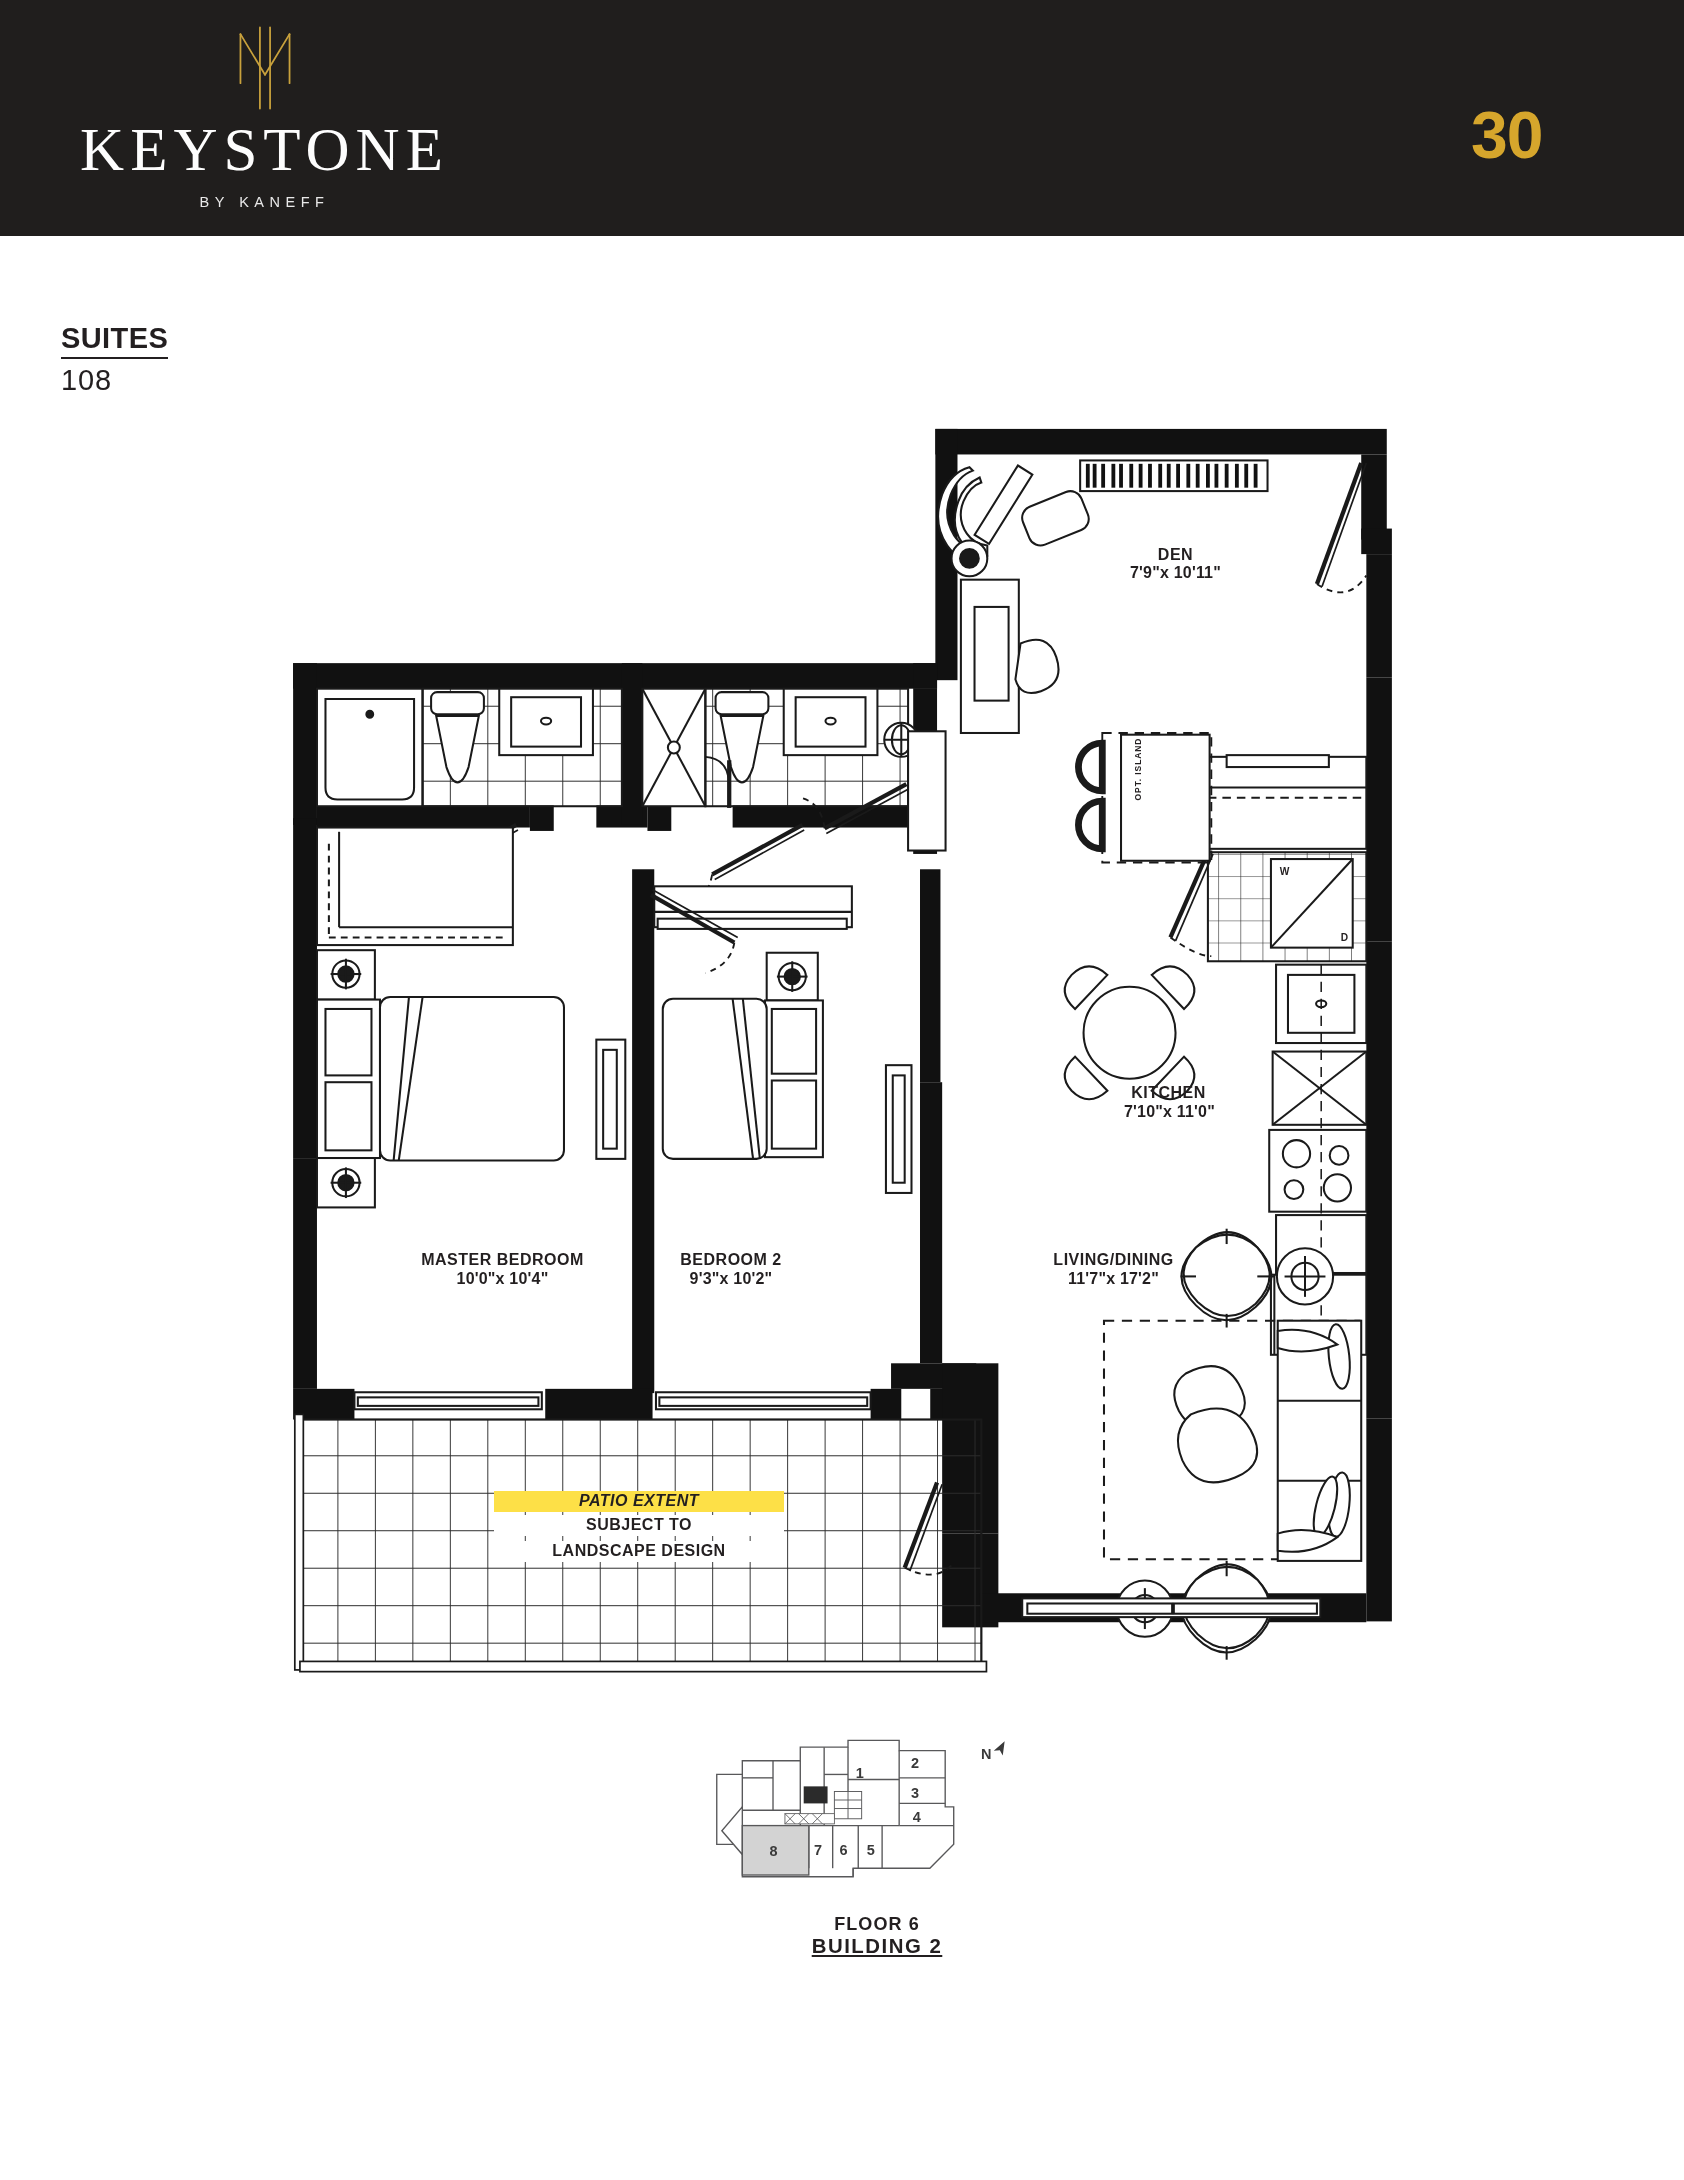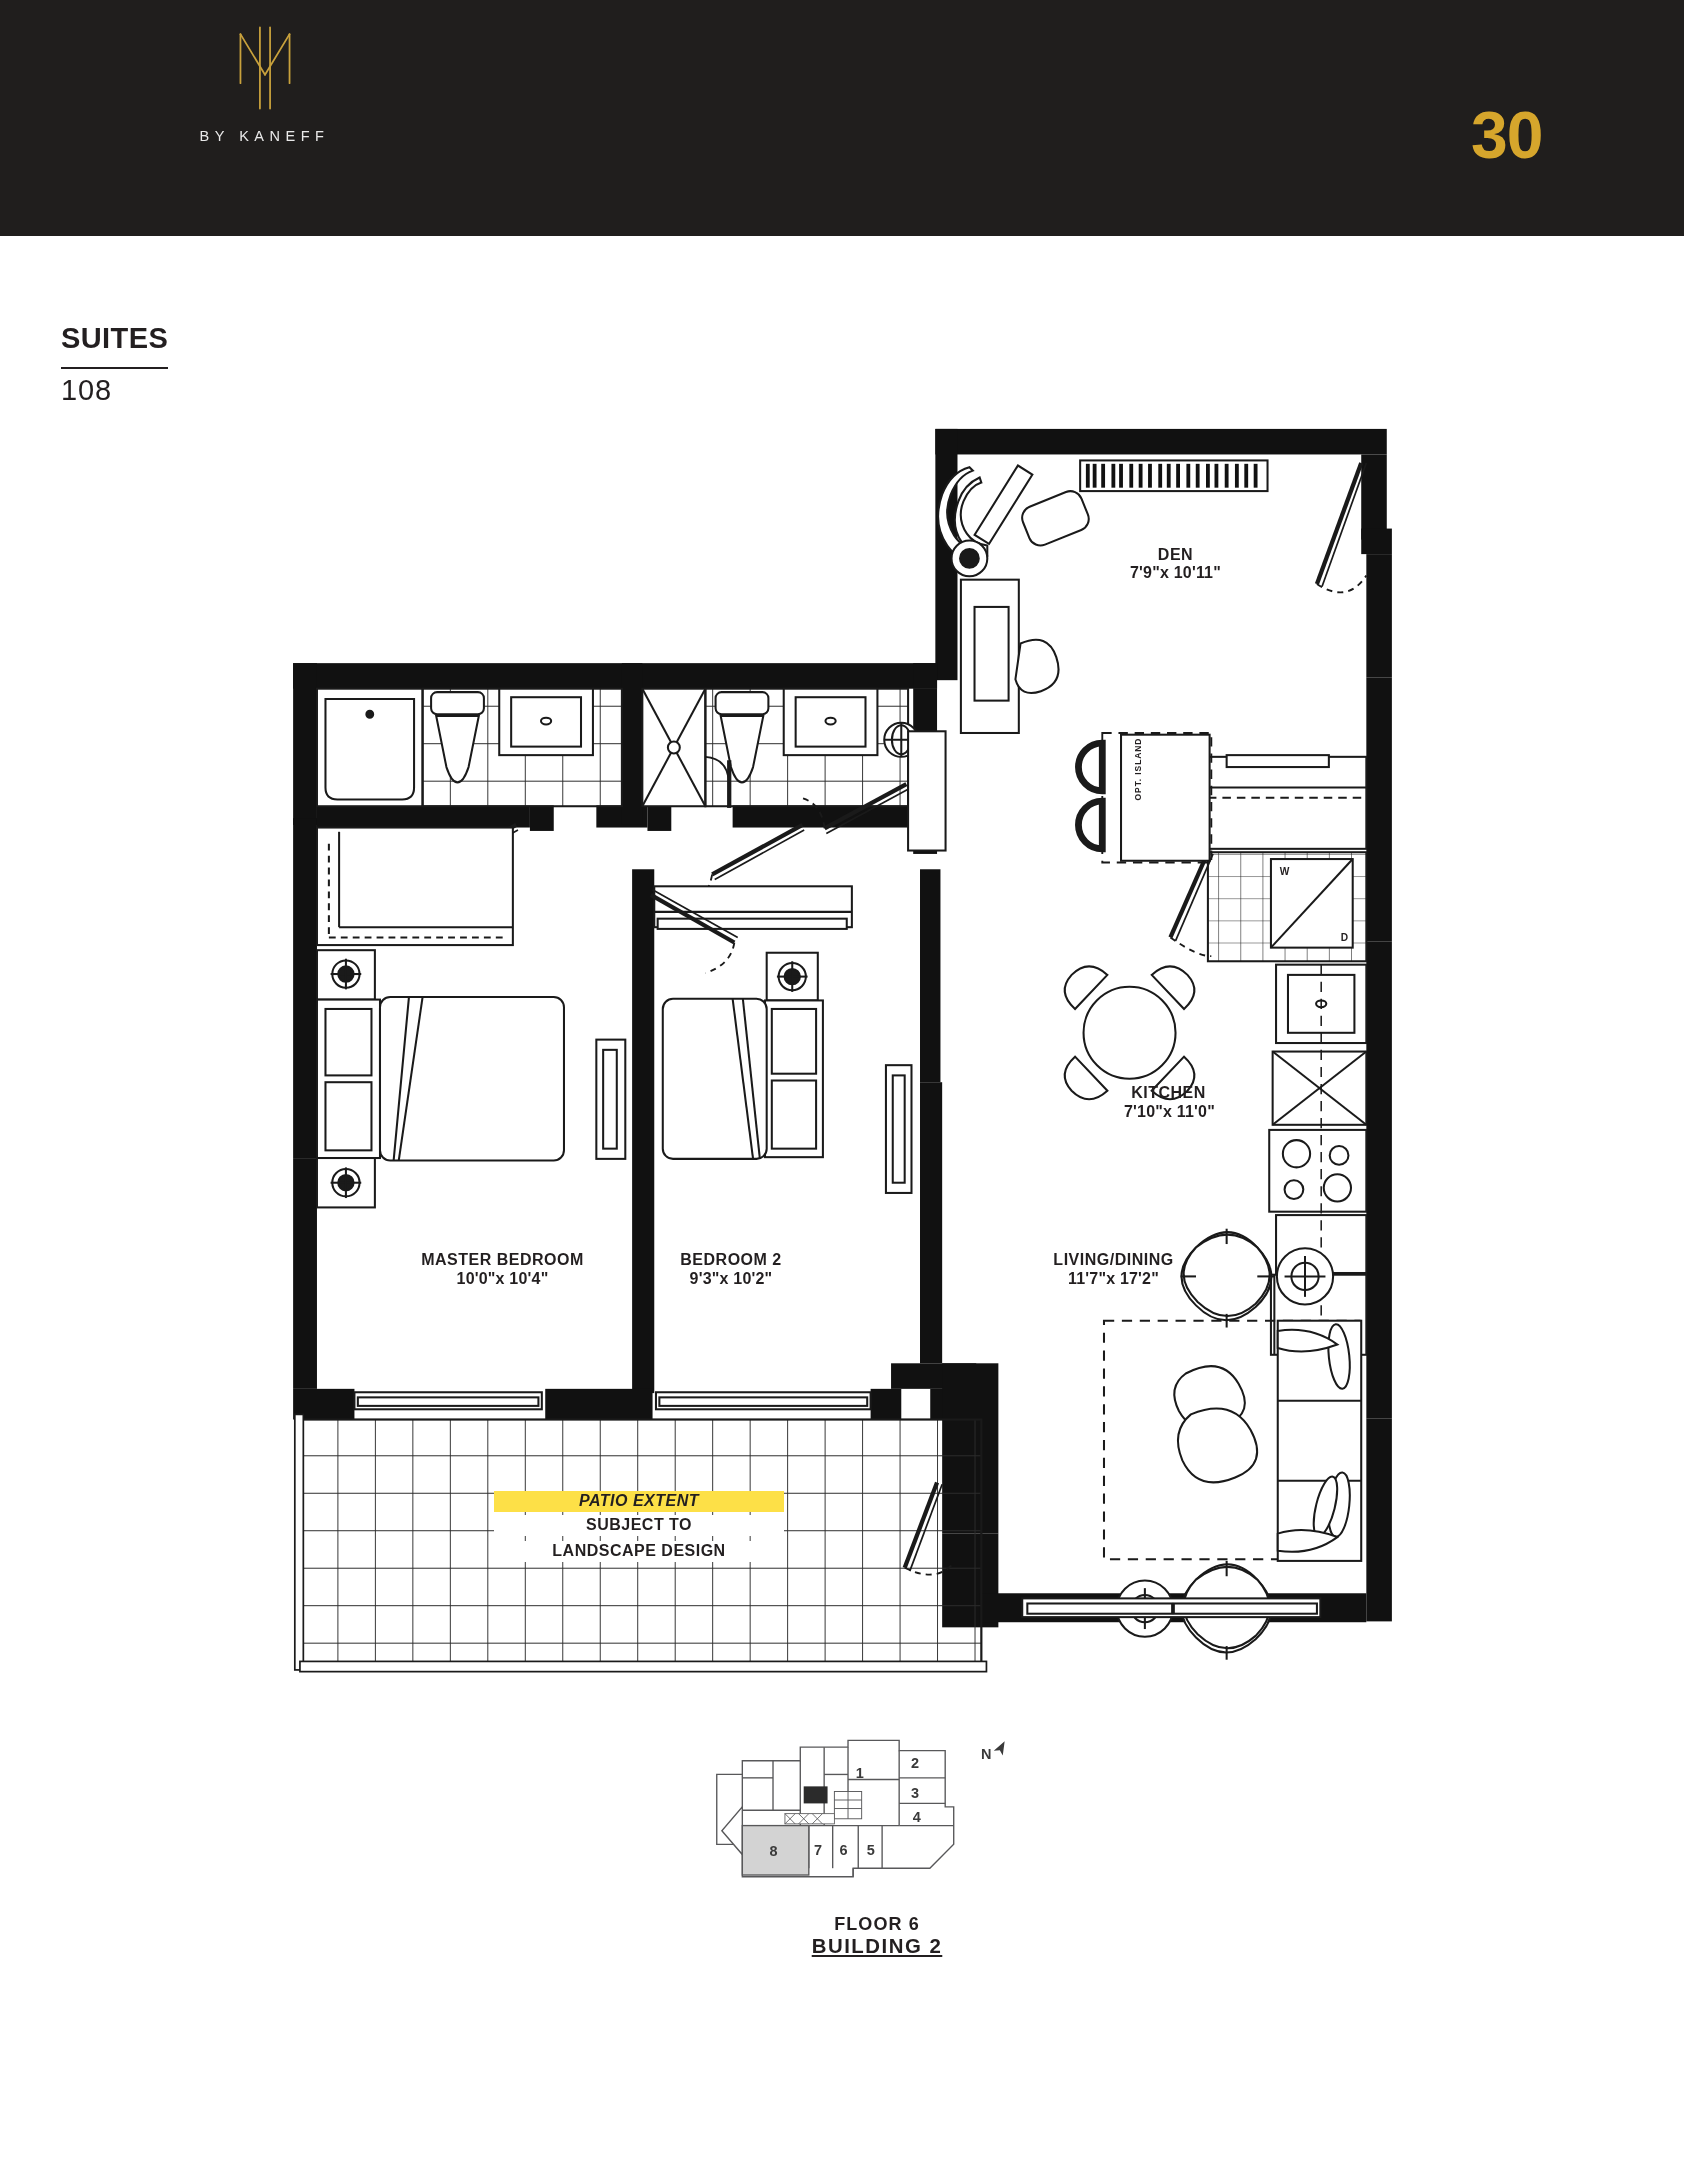--- a/index.html
+++ b/index.html
@@ -58,21 +58,21 @@
     color: #d6a62c;
     font-weight: 700;
     letter-spacing: -0.9px;
     line-height: 1;
   }
 
   
   .suites-block { position: absolute; left: 61px; top: 322px; }
   .suites-title {
     font-size: 29px; font-weight: 700; letter-spacing: 0.4px;
-    border-bottom: 2.6px solid #231f20; padding-bottom: 12px; display: inline-block;
+    border-bottom: 2.6px solid #231f20; padding-bottom: 2px; display: inline-block;
   }
   .suites-value { font-size: 29px; font-weight: 400; margin-top: 5.1px; letter-spacing: 0.9px; }
 
   
   .plan-wrap {
     position: absolute;
     left: 0; top: 256px;
     width: 1335px; height: 1448px;
   }
   .plan-svg { display: block; }
@@ -113,20 +113,21 @@
     <svg class="brand-mark" width="66" height="92" viewBox="0 0 78 108">
       <g stroke="#c8a13c" stroke-width="2.1" fill="none" stroke-linecap="round">
         <line x1="33" y1="6" x2="33" y2="102"></line>
         <line x1="45" y1="6" x2="45" y2="102"></line>
         <line x1="10" y1="14" x2="39" y2="62"></line>
         <line x1="68" y1="14" x2="39" y2="62"></line>
         <line x1="10" y1="14" x2="10" y2="72"></line>
         <line x1="68" y1="14" x2="68" y2="72"></line>
       </g>
     </svg>
+    <div class="brand-name">KEYSTONE</div>
     <div class="brand-sub">BY KANEFF</div>
   </div>
 
 
   <div class="header-num">30</div>
 </div>
 
 <div class="suites-block">
   <div class="suites-title">SUITES</div>
   <div class="suites-value">108</div>

